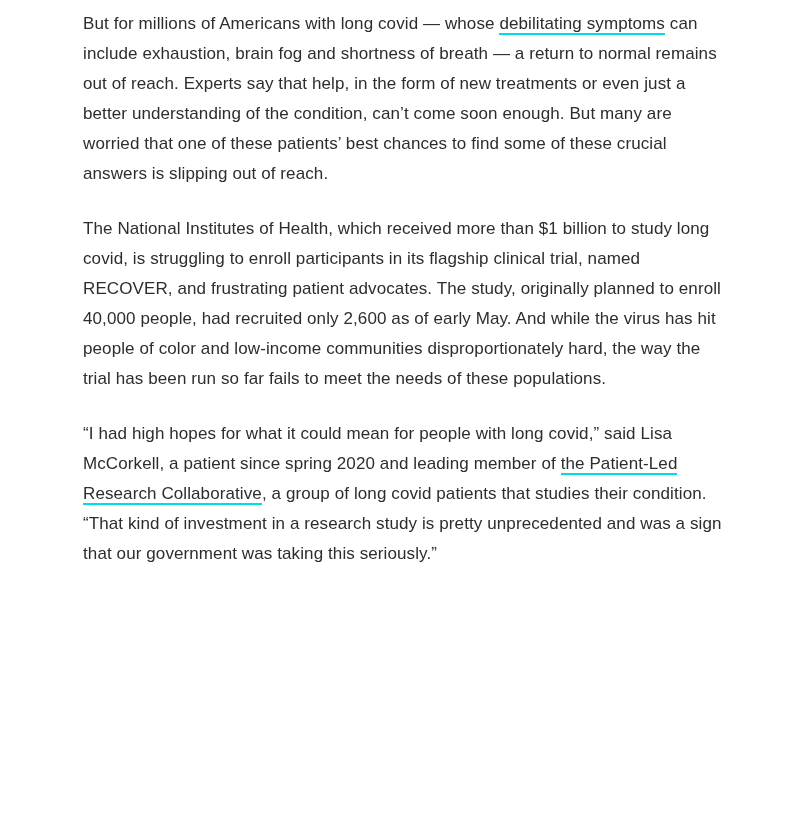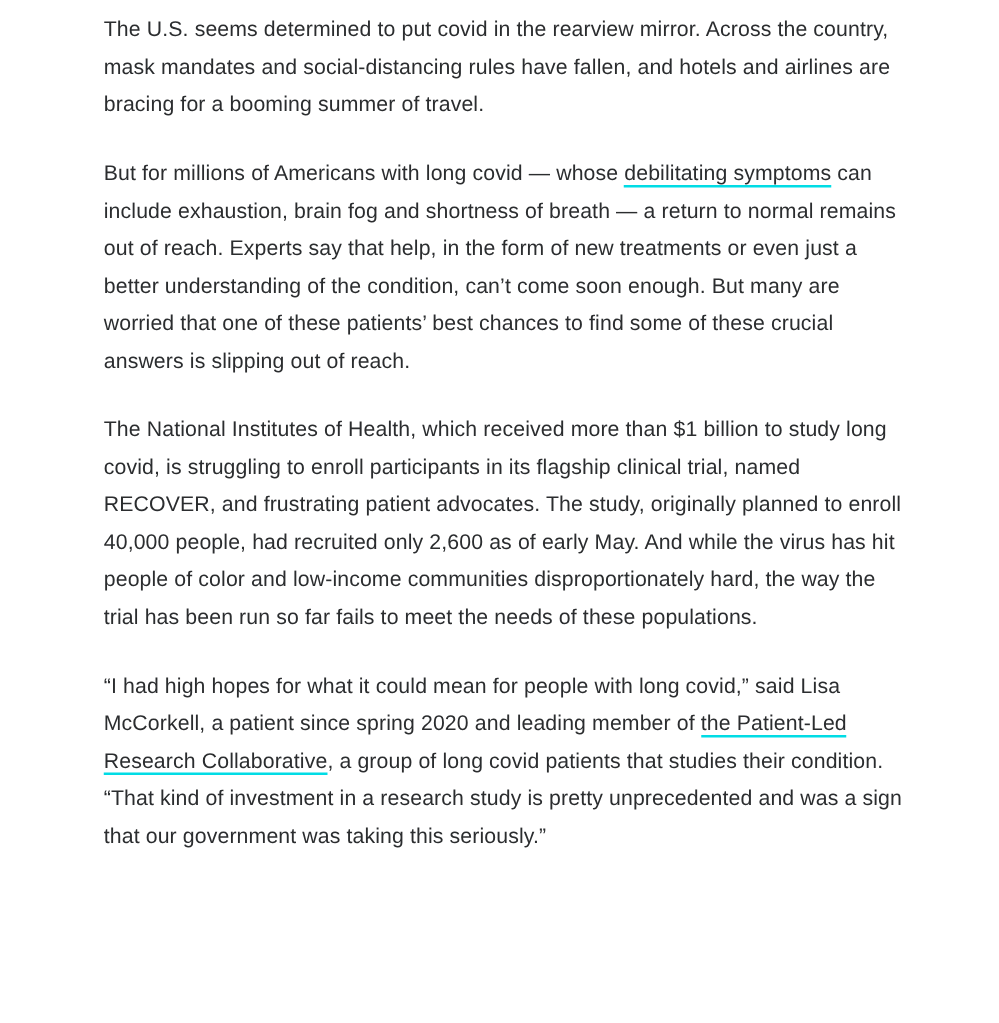--- a/index.html
+++ b/index.html
@@ -35,21 +35,20 @@
     border-bottom: 2px solid #00dce5;
     cursor: pointer;
     text-align: right;
   }
 </style>
 </head>
 <body>
 
 <main class="article">
 
-  <p class="para"><span>The U.S. seems determined to put covid in the rearview mirror. Across the country, mask mandates and social-distancing rules have fallen, and hotels and airlines are bracing for a booming summer of travel.</span></p>
 
   <p class="para"><span>But for millions of Americans with long covid — whose </span><a class="article-link">debilitating symptoms</a><span> can include exhaustion, brain fog and shortness of breath — a return to normal remains out of reach. Experts say that help, in the form of new treatments or even just a better understanding of the condition, can’t come soon enough. But many are worried that one of these patients’ best chances to find some of these crucial answers is slipping out of reach.</span></p>
 
   <p class="para"><span>The National Institutes of Health, which received more than $1 billion to study long covid, is struggling to enroll participants in its flagship clinical trial, named RECOVER, and frustrating patient advocates. The study, originally planned to enroll 40,000 people, had recruited only 2,600 as of early May. And while the virus has hit people of color and low-income communities disproportionately hard, the way the trial has been run so far fails to meet the needs of these populations.</span></p>
 
 
   <p class="para"><span>“I had high hopes for what it could mean for people with long covid,” said Lisa McCorkell, a patient since spring 2020 and leading member of </span><a class="article-link">the Patient-Led Research Collaborative</a><span>, a group of long covid patients that studies their condition. “That kind of investment in a research study is pretty unprecedented and was a sign that our government was taking this seriously.”</span></p>
 
 </main>
 

